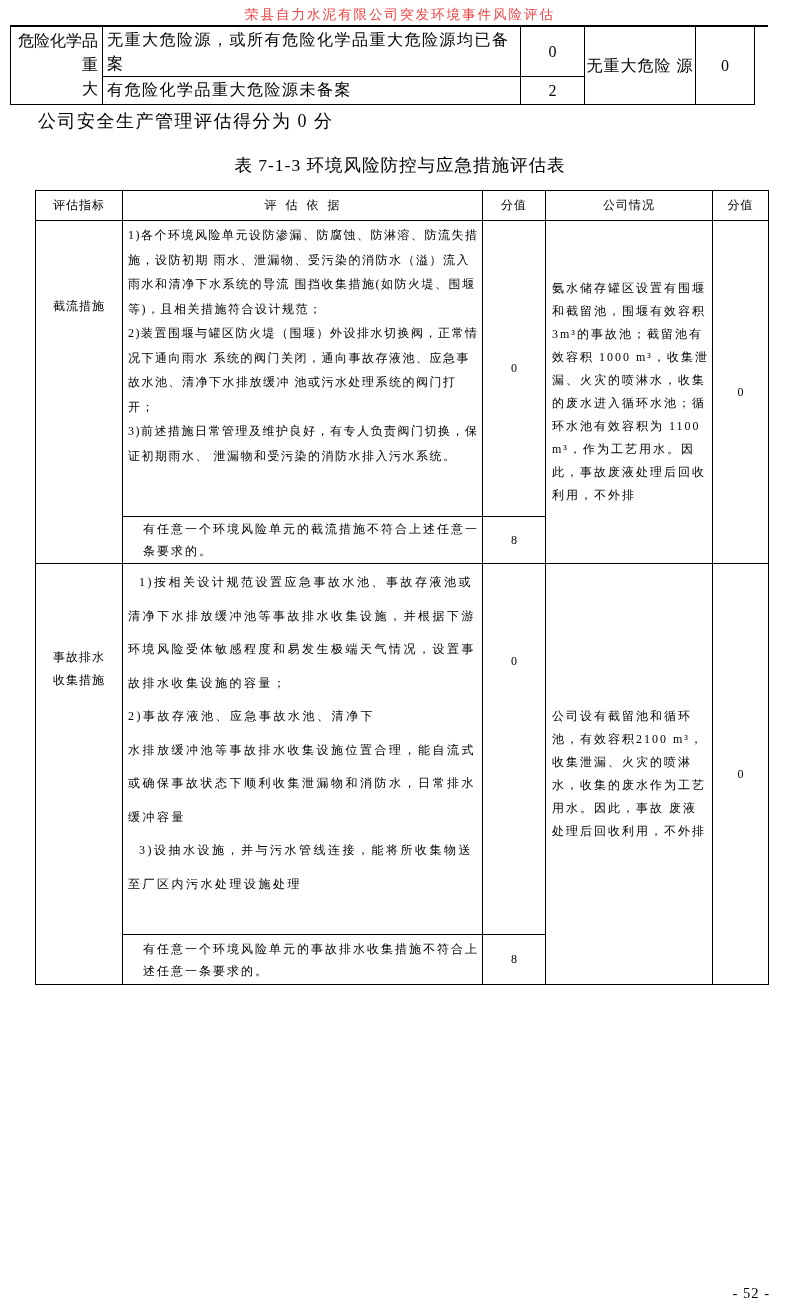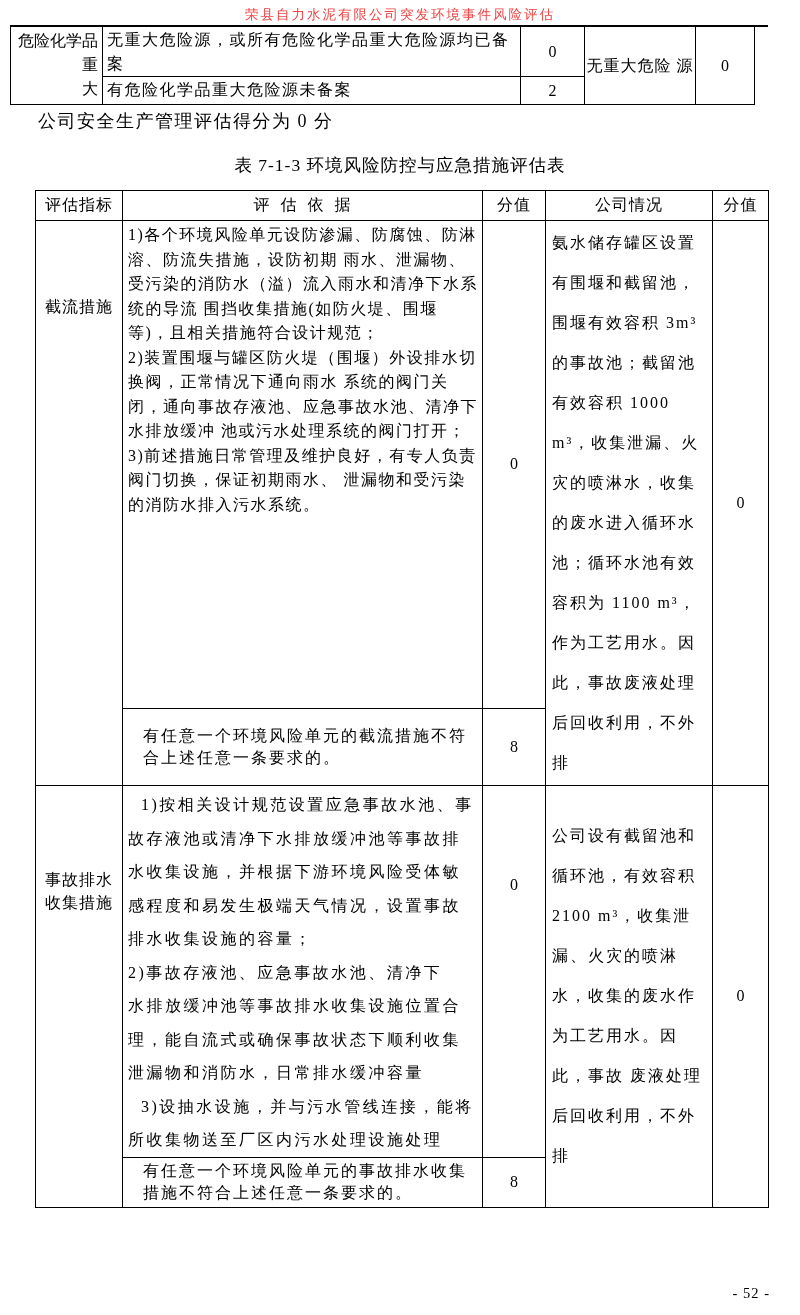--- a/index.html
+++ b/index.html
@@ -23,32 +23,32 @@
   .top-table td { font-size:16px; }
   .tlbl { text-align:right; vertical-align:top; padding:2px 4px 0 2px; line-height:24px; white-space:pre-wrap; }
   .tcrit { vertical-align:top; padding:1px 2px 0 4px; line-height:24px; letter-spacing:1.5px; white-space:pre-wrap; }
   .tscore { text-align:center; vertical-align:middle; font-size:17px; }
   .tcompany { text-align:center; vertical-align:middle; line-height:22px; letter-spacing:1px; }
 
   .summary { position:absolute; left:38px; top:109px; font-size:18px; letter-spacing:1.5px; }
   .main-title { position:absolute; top:153px; left:0; width:100%; text-align:center; font-size:17.5px; letter-spacing:1px; }
 
   .main-table { position:absolute; left:35px; top:190px; width:733px; }
-  .main-table td { font-size:16px; }
+  .main-table td { font-size:12px; }
   .hcell { text-align:center; vertical-align:middle; white-space:pre; letter-spacing:1px; }
   .ind { text-align:center; vertical-align:top; white-space:pre-wrap; line-height:23px; letter-spacing:1px; }
   .ind1 { padding-top:74px; }
   .ind2 { padding-top:82px; }
   .basis { vertical-align:top; white-space:pre-wrap; padding:2px 3px 0 5px; }
   .basis-g1 { line-height:24.5px; letter-spacing:1.5px; font-size:15.5px; }
   .basis-g2 { line-height:33.5px; letter-spacing:2.5px; font-size:15.5px; }
   .fail { vertical-align:middle; white-space:pre-wrap; padding:1px 3px 1px 20px; line-height:22px; letter-spacing:2px; font-size:15.5px; }
   .score { text-align:center; vertical-align:middle; font-size:17px; }
   .score-top { vertical-align:top; text-align:center; padding-top:90px; font-size:17px; }
-  .comp { vertical-align:middle; white-space:pre-wrap; padding:2px 2px 2px 6px; line-height:40px; letter-spacing:2px; font-size:15.5px; }
+  .comp { vertical-align:middle; white-space:pre-wrap; padding:2px 2px 2px 6px; line-height:23px; letter-spacing:2px; font-size:15.5px; }
 
   .page-num { position:absolute; top:1285px; right:30px; font-size:14.5px; letter-spacing:1px; }
 </style>
 </head>
 <body>
 
 <div class="page">
 
   <div class="doc-header">荣县自力水泥有限公司突发环境事件风险评估</div>
 

